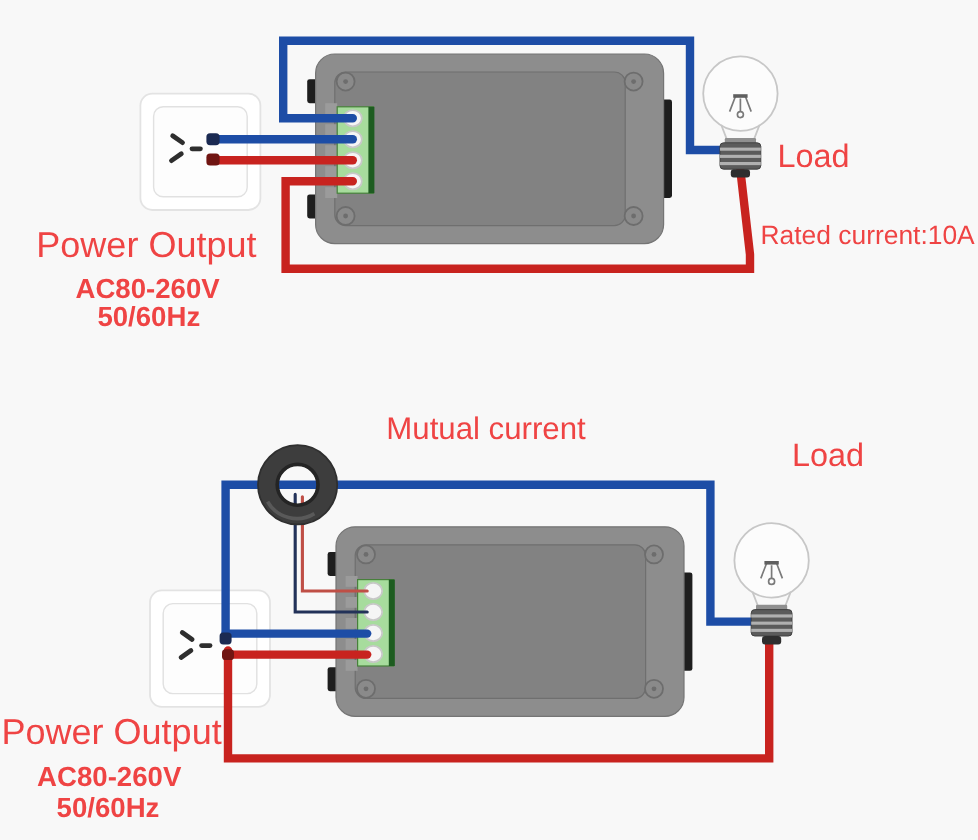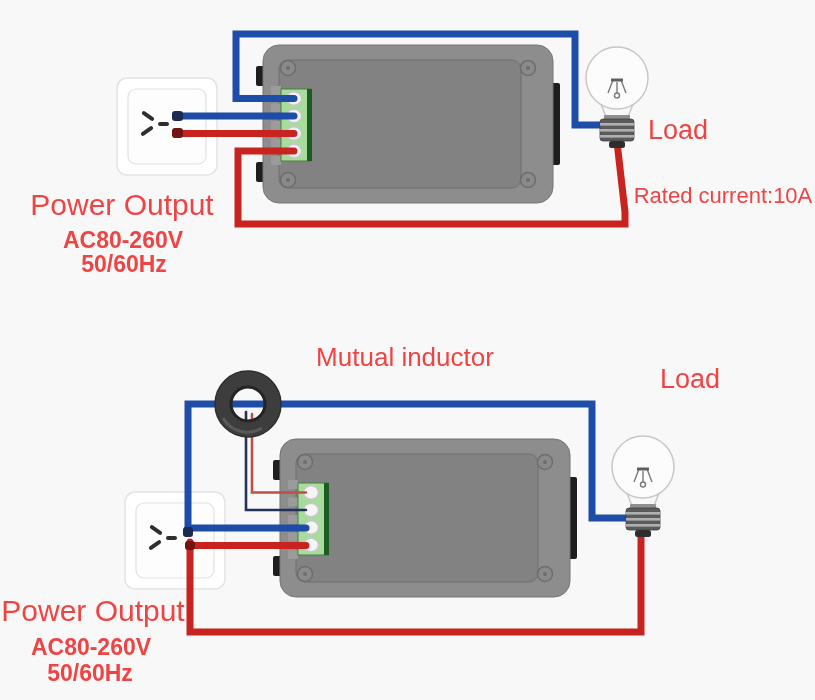--- a/index.html
+++ b/index.html
@@ -132,19 +132,19 @@
 
     <use href="#sym-bulb" transform="translate(643,467)"></use>
   </svg>
 
   <div class="lbl fs28" style="left:122px;top:190px">Power Output</div>
   <div class="lbl fs23" style="left:123px;top:229px">AC80-260V</div>
   <div class="lbl fs23" style="left:124px;top:253px">50/60Hz</div>
   <div class="lbl fs27" style="left:678px;top:117px">Load</div>
   <div class="lbl fs22" style="left:723px;top:185px">Rated current:10A</div>
 
-  <div class="lbl fs26" style="left:405px;top:344px">Mutual inductor</div>
+  <div class="lbl fs26" style="left:405px;top:344px">Mutual current</div>
   <div class="lbl fs27" style="left:690px;top:366px">Load</div>
   <div class="lbl fs28" style="left:93px;top:596px">Power Output</div>
   <div class="lbl fs23" style="left:91px;top:636px">AC80-260V</div>
   <div class="lbl fs23" style="left:90px;top:662px">50/60Hz</div>
 
 </div>
 
 </body></html>

